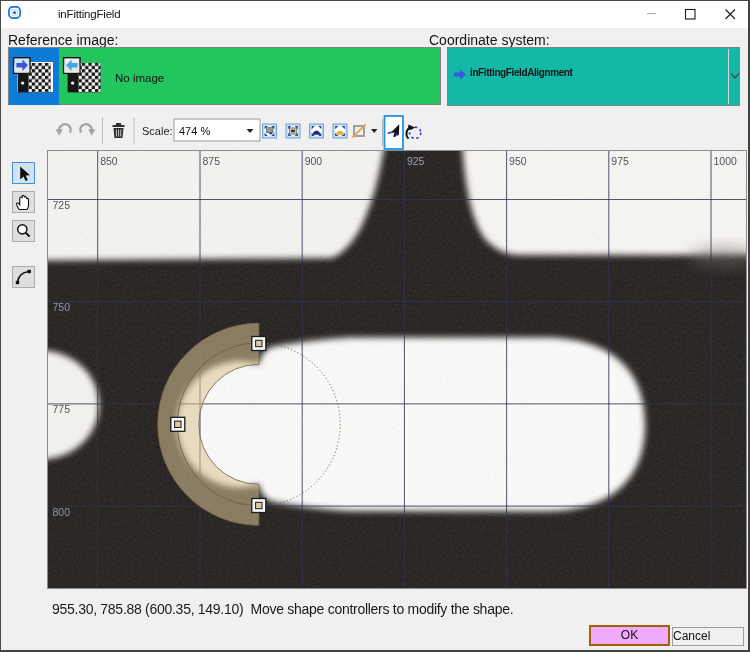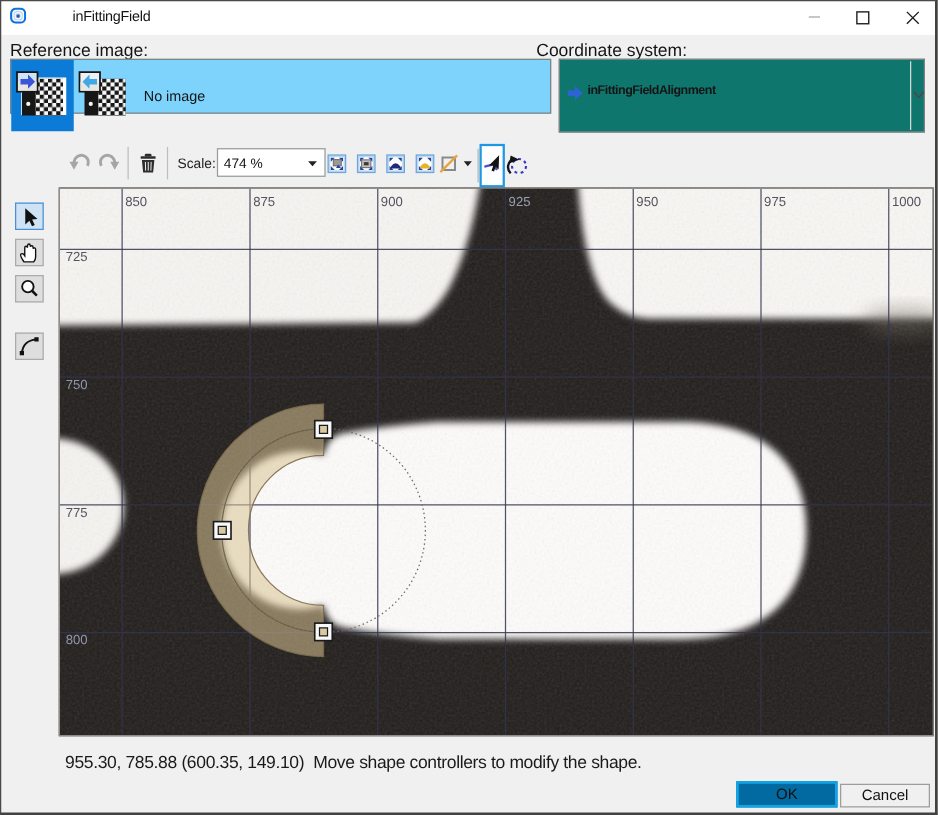--- a/index.html
+++ b/index.html
@@ -4,29 +4,29 @@
 <style>
   html,body{margin:0;padding:0;}
   body{width:750px;height:652px;position:relative;background:#f0f0f0;
        font-family:"Liberation Sans", sans-serif;overflow:hidden;}
   .abs{position:absolute;}
   .win-border{left:0;top:0;width:748px;height:650px;border:1px solid #4a4a4a;
       border-right:2px solid #424242;border-bottom:2px solid #424242;width:747px;height:649px;z-index:50;pointer-events:none;}
   .titlebar{left:1px;top:1px;width:747px;height:27px;background:#ffffff;}
   .title-text{left:26px;top:7.5px;font-size:11.5px;color:#141414;letter-spacing:-0.2px;padding-left:32px;}
   .label{font-size:14px;color:#141414;}
-  .listbox{left:8px;top:47px;width:433px;height:44px;background:#7dd3fc;border:1px solid #828282;box-sizing:border-box;padding-left:48px;}
-  .combo{left:447px;top:47px;width:293px;height:59px;background:#0f766e;border:1px solid #828282;box-sizing:border-box;}
+  .listbox{left:8px;top:47px;width:433px;height:58px;background:#22c55e;border:1px solid #828282;box-sizing:border-box;padding-left:48px;}
+  .combo{left:447px;top:47px;width:293px;height:59px;background:#14b8a6;border:1px solid #828282;box-sizing:border-box;}
   .bluecell{left:0px;top:0px;width:50px;height:57px;background:#0b7bd7;}
   .canvas{left:47px;top:150px;width:698px;height:437px;border:1px solid #8c8c8c;background:#201d1b;}
   .statusbar{left:52px;top:601px;font-size:14px;color:#1a1a1a;letter-spacing:-0.28px;}
-  .btn-ok{left:589px;top:625px;width:81px;height:21px;border:2px solid #0ea5e9;background:#0369a1;box-sizing:border-box;
+  .btn-ok{left:589px;top:625px;width:81px;height:21px;border:2px solid #a16207;background:#f0abfc;box-sizing:border-box;
       font-size:12px;color:#111;text-align:center;line-height:16px;}
   .btn-cancel{left:672px;top:627px;width:72px;height:19px;border:1px solid #9d9d9d;background:#f0f0f0;box-sizing:border-box;
-      font-size:12px;color:#111;text-align:center;line-height:16px;}
+      font-size:12px;color:#111;text-align:left;line-height:16px;}
   .toolbtn{width:23px;height:22px;background:#dedede;border:1px solid #ababab;box-sizing:border-box;}
   .toolbtn.sel{background:#cfe3f5;border:1px solid #4b8fd4;}
 </style>
 </head>
 <body>
 <div class="abs win-border"></div>
 <div class="abs titlebar"></div>
 
 <svg class="abs" style="left:8px;top:6px" width="13" height="13" viewBox="0 0 13 13">
   <rect x="0.9" y="0.9" width="11.2" height="11.2" rx="3.8" fill="#ffffff" stroke="#1272dd" stroke-width="1.7"></rect>

